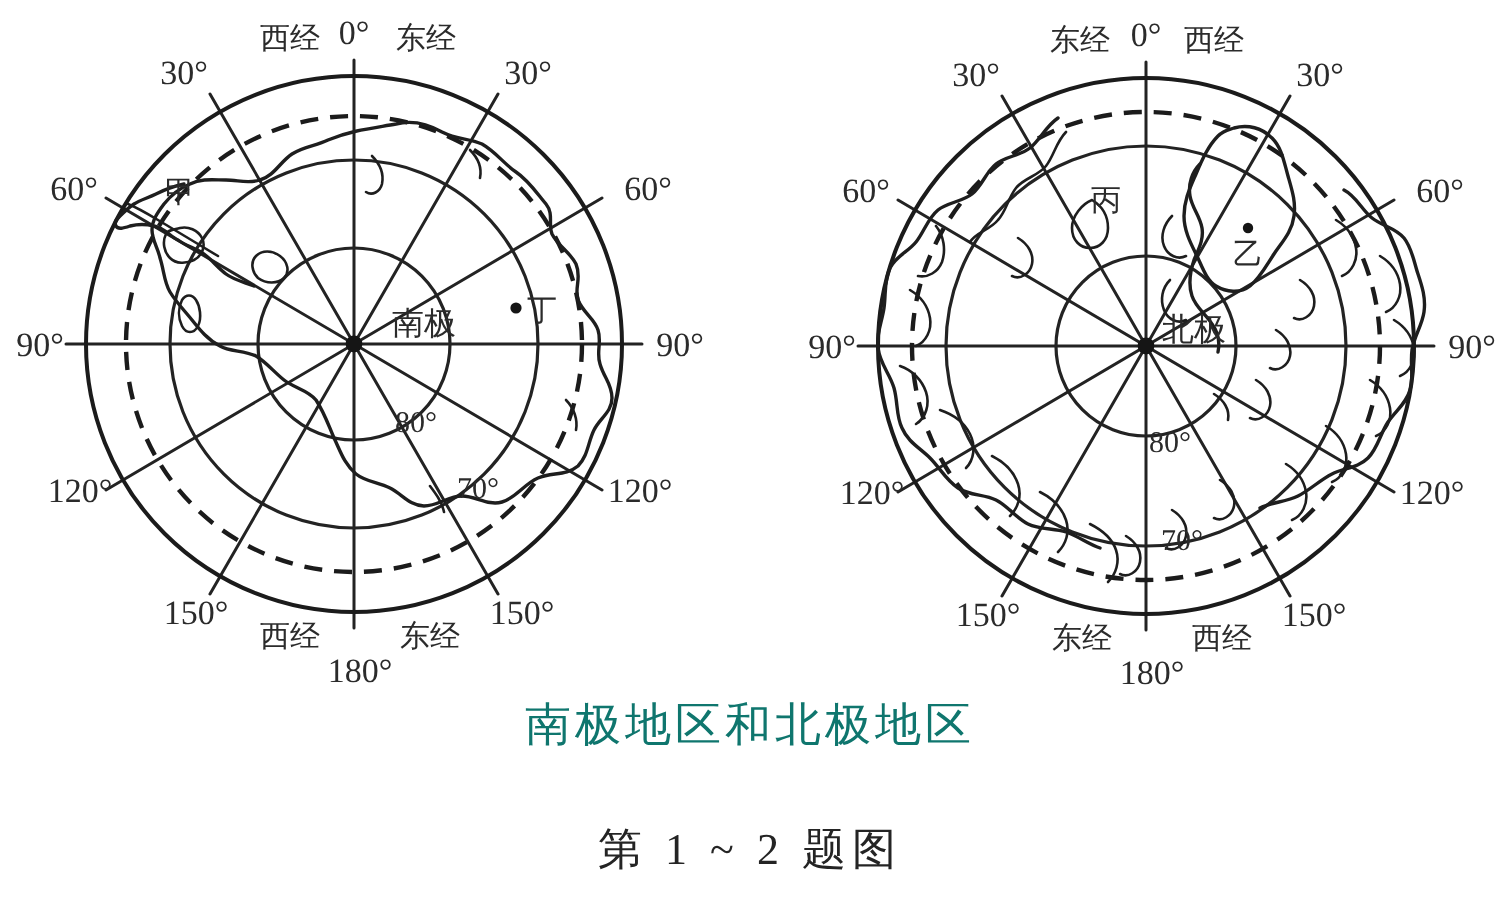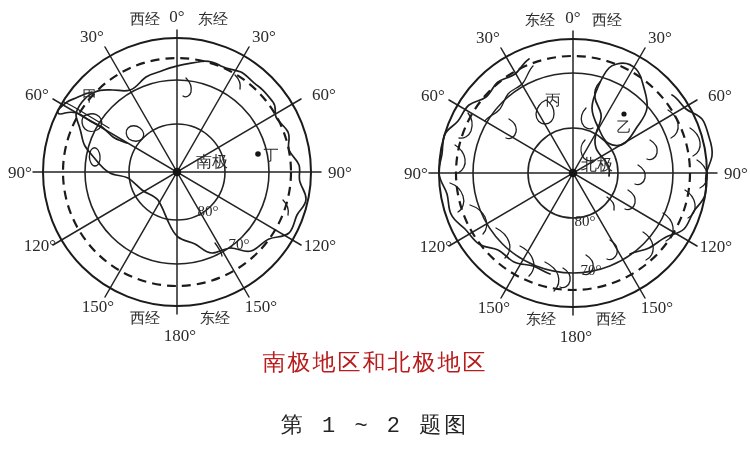--- a/index.html
+++ b/index.html
@@ -85,29 +85,28 @@
     position: absolute;
     left: 0;
     top: 345px;
     width: 750px;
     height: 104px;
     text-align: center;
   }
   .caption-main {
     font-size: 23px;
     letter-spacing: 2px;
-    color: #b91c1c;
+    color: #0f766e;
     margin-top: 2px;
   }
   .caption-sub {
     font-size: 22px;
     letter-spacing: 3px;
     color: #242424;
     margin-top: 32px;
-    font-family: Liberation Mono, monospace;
   }
 </style>
 </head>
 <body>
 
 <div id="figure-root">
 
   <div id="maps-area">
 
     <svg class="polar-map" id="map-antarctic" style="left:0px;" width="375" height="345" viewBox="0 0 375 345">

